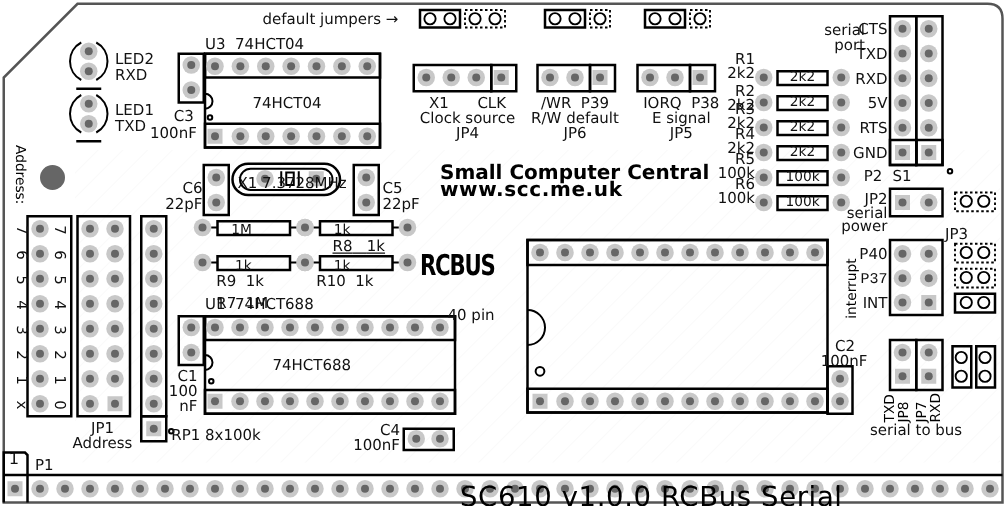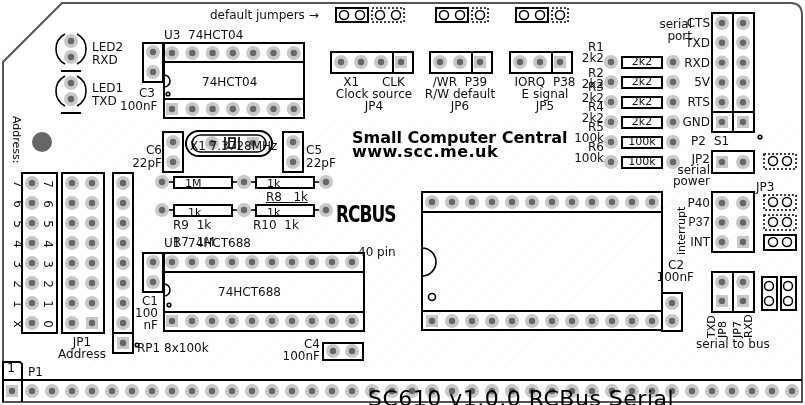--- a/index.html
+++ b/index.html
@@ -702,19 +702,19 @@
     <div>serial</div>
     <div>power</div>
   </div>
 <div class="lbl" style="left:756px;top:181px;">JP3</div>
 <div class="vertn" style="left:676px;top:255px;">interrupt</div>
 <div id="jp3-rows">
     <div class="lbl r" style="left: 680px; top: 197px; width: 30px;">P40</div>
     <div class="lbl r" style="left: 680px; top: 216.5px; width: 30px; font-family: Liberation Mono, monospace;">P37</div>
     <div class="lbl r" style="left: 680px; top: 236px; width: 30px;">INT</div>
   </div>
-<div class="lbl c" style="left:648px;top:259px;width:46px;line-height:12px;">
+<div class="lbl c" style="left:648px;top:271px;width:46px;line-height:12px;">
     <div style="text-align:left;padding-left:20px;">C2</div>
     <div style="text-align:right;">100nF</div>
   </div>
 <div class="vertn" style="left:706px;top:338px;line-height:11px;"><span>TXD</span><br><span>JP8</span></div>
 <div class="vertn" style="left:732px;top:338px;line-height:11px;"><span>JP7</span><br><span>RXD</span></div>
 <div class="lbl" style="left:696px;top:338px;">serial to bus</div>
 
 </body></html>

